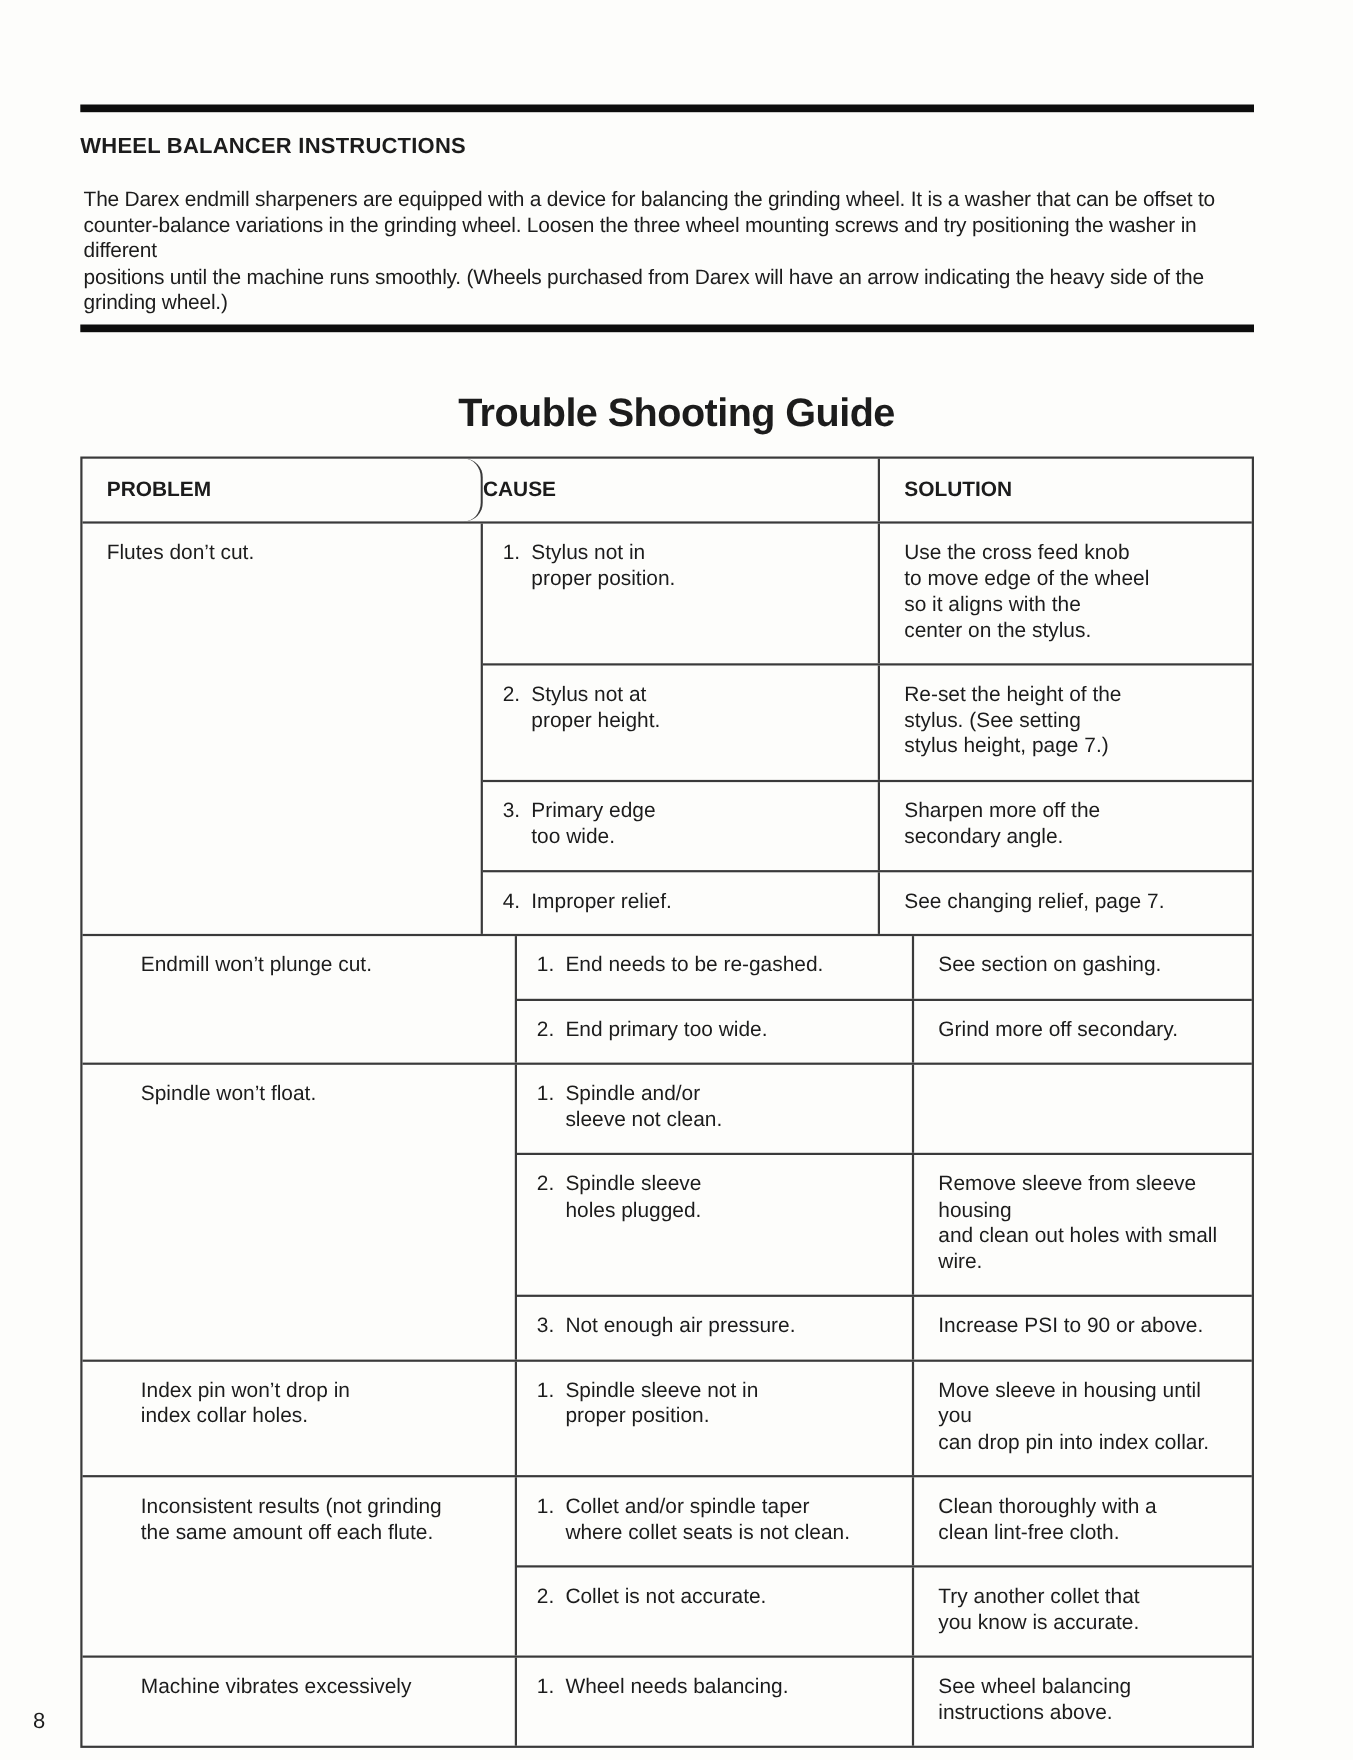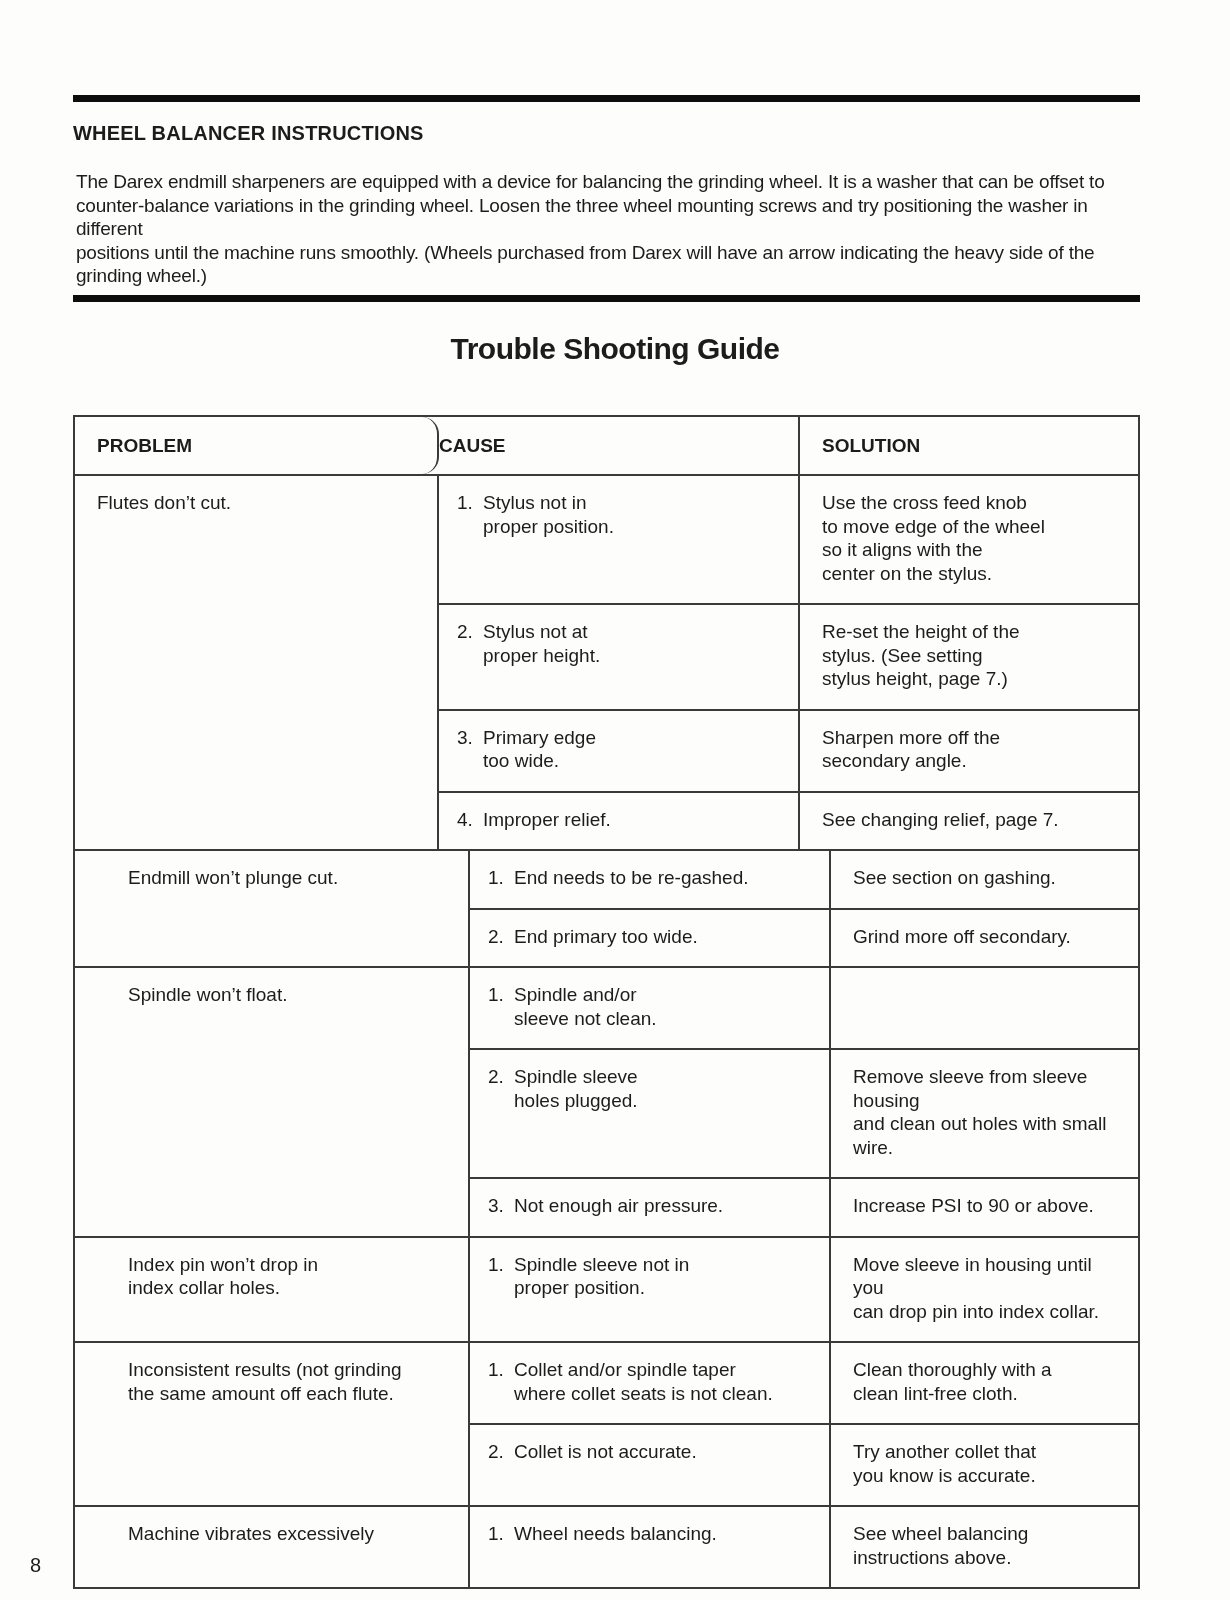--- a/index.html
+++ b/index.html
@@ -26,22 +26,22 @@
   .section-heading{
     position:absolute;left:72px;top:121px;margin:1px;
     font-size:20px;font-weight:bold;letter-spacing:.2px;
   }
   .intro{
     position:absolute;left:76px;top:170px;width:1064px;margin:0;
     font-size:19px;line-height:23.5px;letter-spacing:-.2px;
     white-space:pre-line;
   }
   .guide-title{
-    position:absolute;left:0;top:332px;width:1230px;margin:0;
-    text-align:center;font-size:30px;font-weight:bold;letter-spacing:-.5px;
+    position:absolute;left:0;top:354px;width:1230px;margin:0;
+    text-align:center;font-size:36px;font-weight:bold;letter-spacing:-.5px;
   }
   .ts-table{
     position:absolute;left:73px;top:415px;width:1067px;
     border:2px solid var(--line);
     box-sizing:border-box;
     background:var(--paper);
     font-size:19px;line-height:23.5px;
   }
   .t-header{
     display:flex;height:57px;align-items:center;

